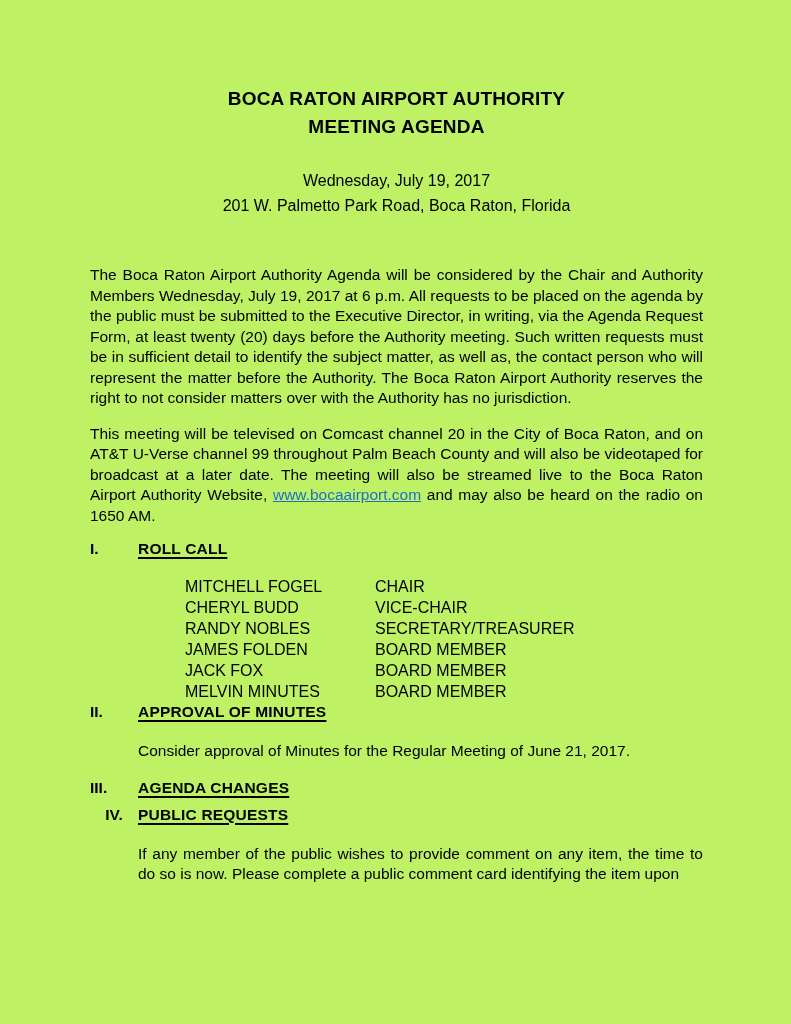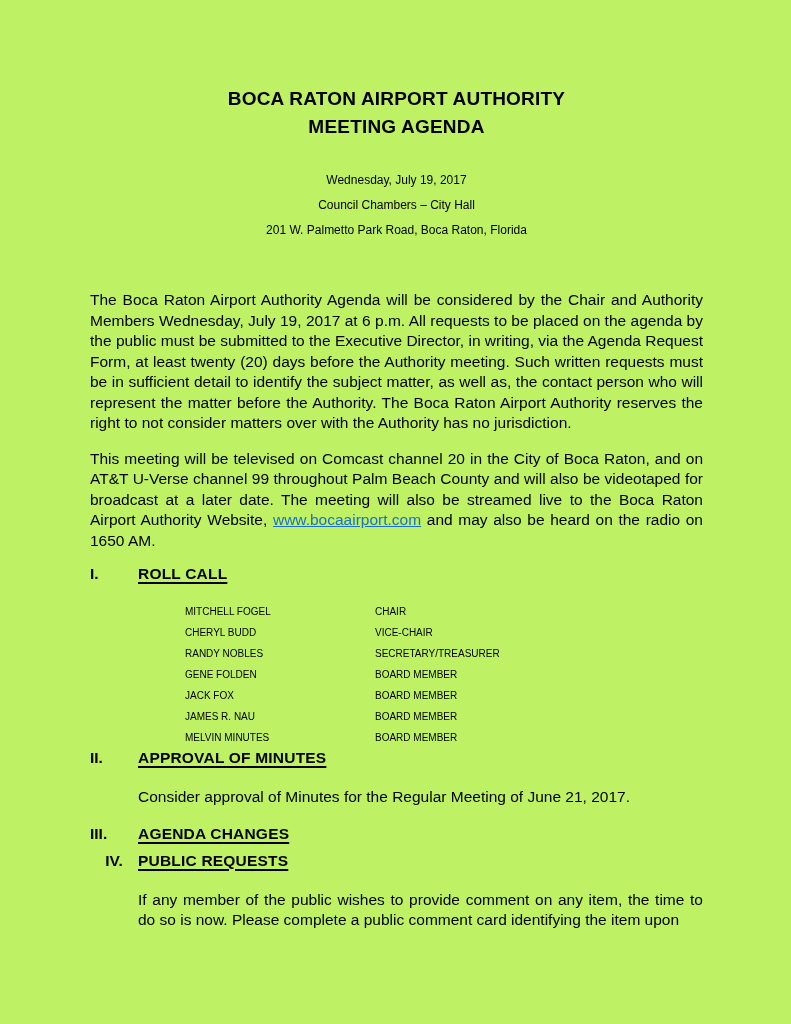--- a/index.html
+++ b/index.html
@@ -19,21 +19,21 @@
   }
   .title-block {
     text-align: center;
     font-weight: bold;
     font-size: 19px;
     line-height: 28px;
     letter-spacing: 0.2px;
   }
   .date-block {
     text-align: center;
-    font-size: 12px;
+    font-size: 16px;
     line-height: 25px;
     margin-top: 27px;
   }
   .body-par {
     font-size: 15.5px;
     line-height: 20.5px;
     text-align: justify;
   }
   .intro { margin-top: 47px; }
   .broadcast { margin-top: 15px; }
@@ -55,21 +55,21 @@
   .section-heading {
     font-weight: bold;
     text-decoration: underline;
     text-decoration-thickness: 1.5px;
     text-underline-offset: 3px;
     letter-spacing: 0.2px;
   }
   .sec-1 { margin-top: 13px; }
   .rollcall {
     margin: 17px 0 0 95px;
-    font-size: 10px;
+    font-size: 16px;
     line-height: 21px;
     border-collapse: collapse;
   }
   .rollcall td { padding: 0; vertical-align: top; }
   .rollcall td.name-col { width: 190px; }
   .sec-2 { }
   .sec-body {
     margin: 19px 0 0 48px;
     font-size: 15.5px;
     line-height: 20.5px;
@@ -84,21 +84,20 @@
 <div class="page">
   <div class="content">
 
     <div class="title-block">
       <div>BOCA RATON AIRPORT AUTHORITY</div>
       <div>MEETING AGENDA</div>
     </div>
 
     <div class="date-block">
       <div>Wednesday, July 19, 2017</div>
-      <div>Council Chambers – City Hall</div>
       <div>201 W. Palmetto Park Road, Boca Raton, Florida</div>
     </div>
 
     <p class="body-par intro">The Boca Raton Airport Authority Agenda will be considered by the Chair and Authority Members Wednesday, July 19, 2017 at 6 p.m.  All requests to be placed on the agenda by the public must be submitted to the Executive Director, in writing, via the Agenda Request Form, at least twenty (20) days before the Authority meeting.  Such written requests must be in sufficient detail to identify the subject matter, as well as, the contact person who will represent the matter before the Authority.  The Boca Raton Airport Authority reserves the right to not consider matters over with the Authority has no jurisdiction.</p>
 
     <p class="body-par broadcast"><span>This meeting will be televised on Comcast channel 20 in the City of Boca Raton, and on AT&amp;T U-Verse channel 99 throughout Palm Beach County and will also be videotaped for broadcast at a later date.  The meeting will also be streamed live to the Boca Raton Airport Authority Website, </span><a class="doc-link" href="#">www.bocaairport.com</a><span> and may also be heard on the radio on 1650 AM.</span></p>
 
     <div class="section-row sec-1">
       <span class="section-num">I.</span>
       <span class="section-heading">ROLL CALL</span>
@@ -112,29 +111,25 @@
         </tr>
         <tr>
           <td class="name-col">CHERYL BUDD</td>
           <td>VICE-CHAIR</td>
         </tr>
         <tr>
           <td class="name-col">RANDY NOBLES</td>
           <td>SECRETARY/TREASURER</td>
         </tr>
         <tr>
-          <td class="name-col">GENE FOLDEN</td>
+          <td class="name-col">JAMES FOLDEN</td>
           <td>BOARD MEMBER</td>
         </tr>
         <tr>
           <td class="name-col">JACK FOX</td>
-          <td>BOARD MEMBER</td>
-        </tr>
-        <tr>
-          <td class="name-col">JAMES R. NAU</td>
           <td>BOARD MEMBER</td>
         </tr>
         <tr>
           <td class="name-col">MELVIN MINUTES</td>
           <td>BOARD MEMBER</td>
         </tr>
       </tbody>
     </table>
 
     <div class="section-row sec-2">

